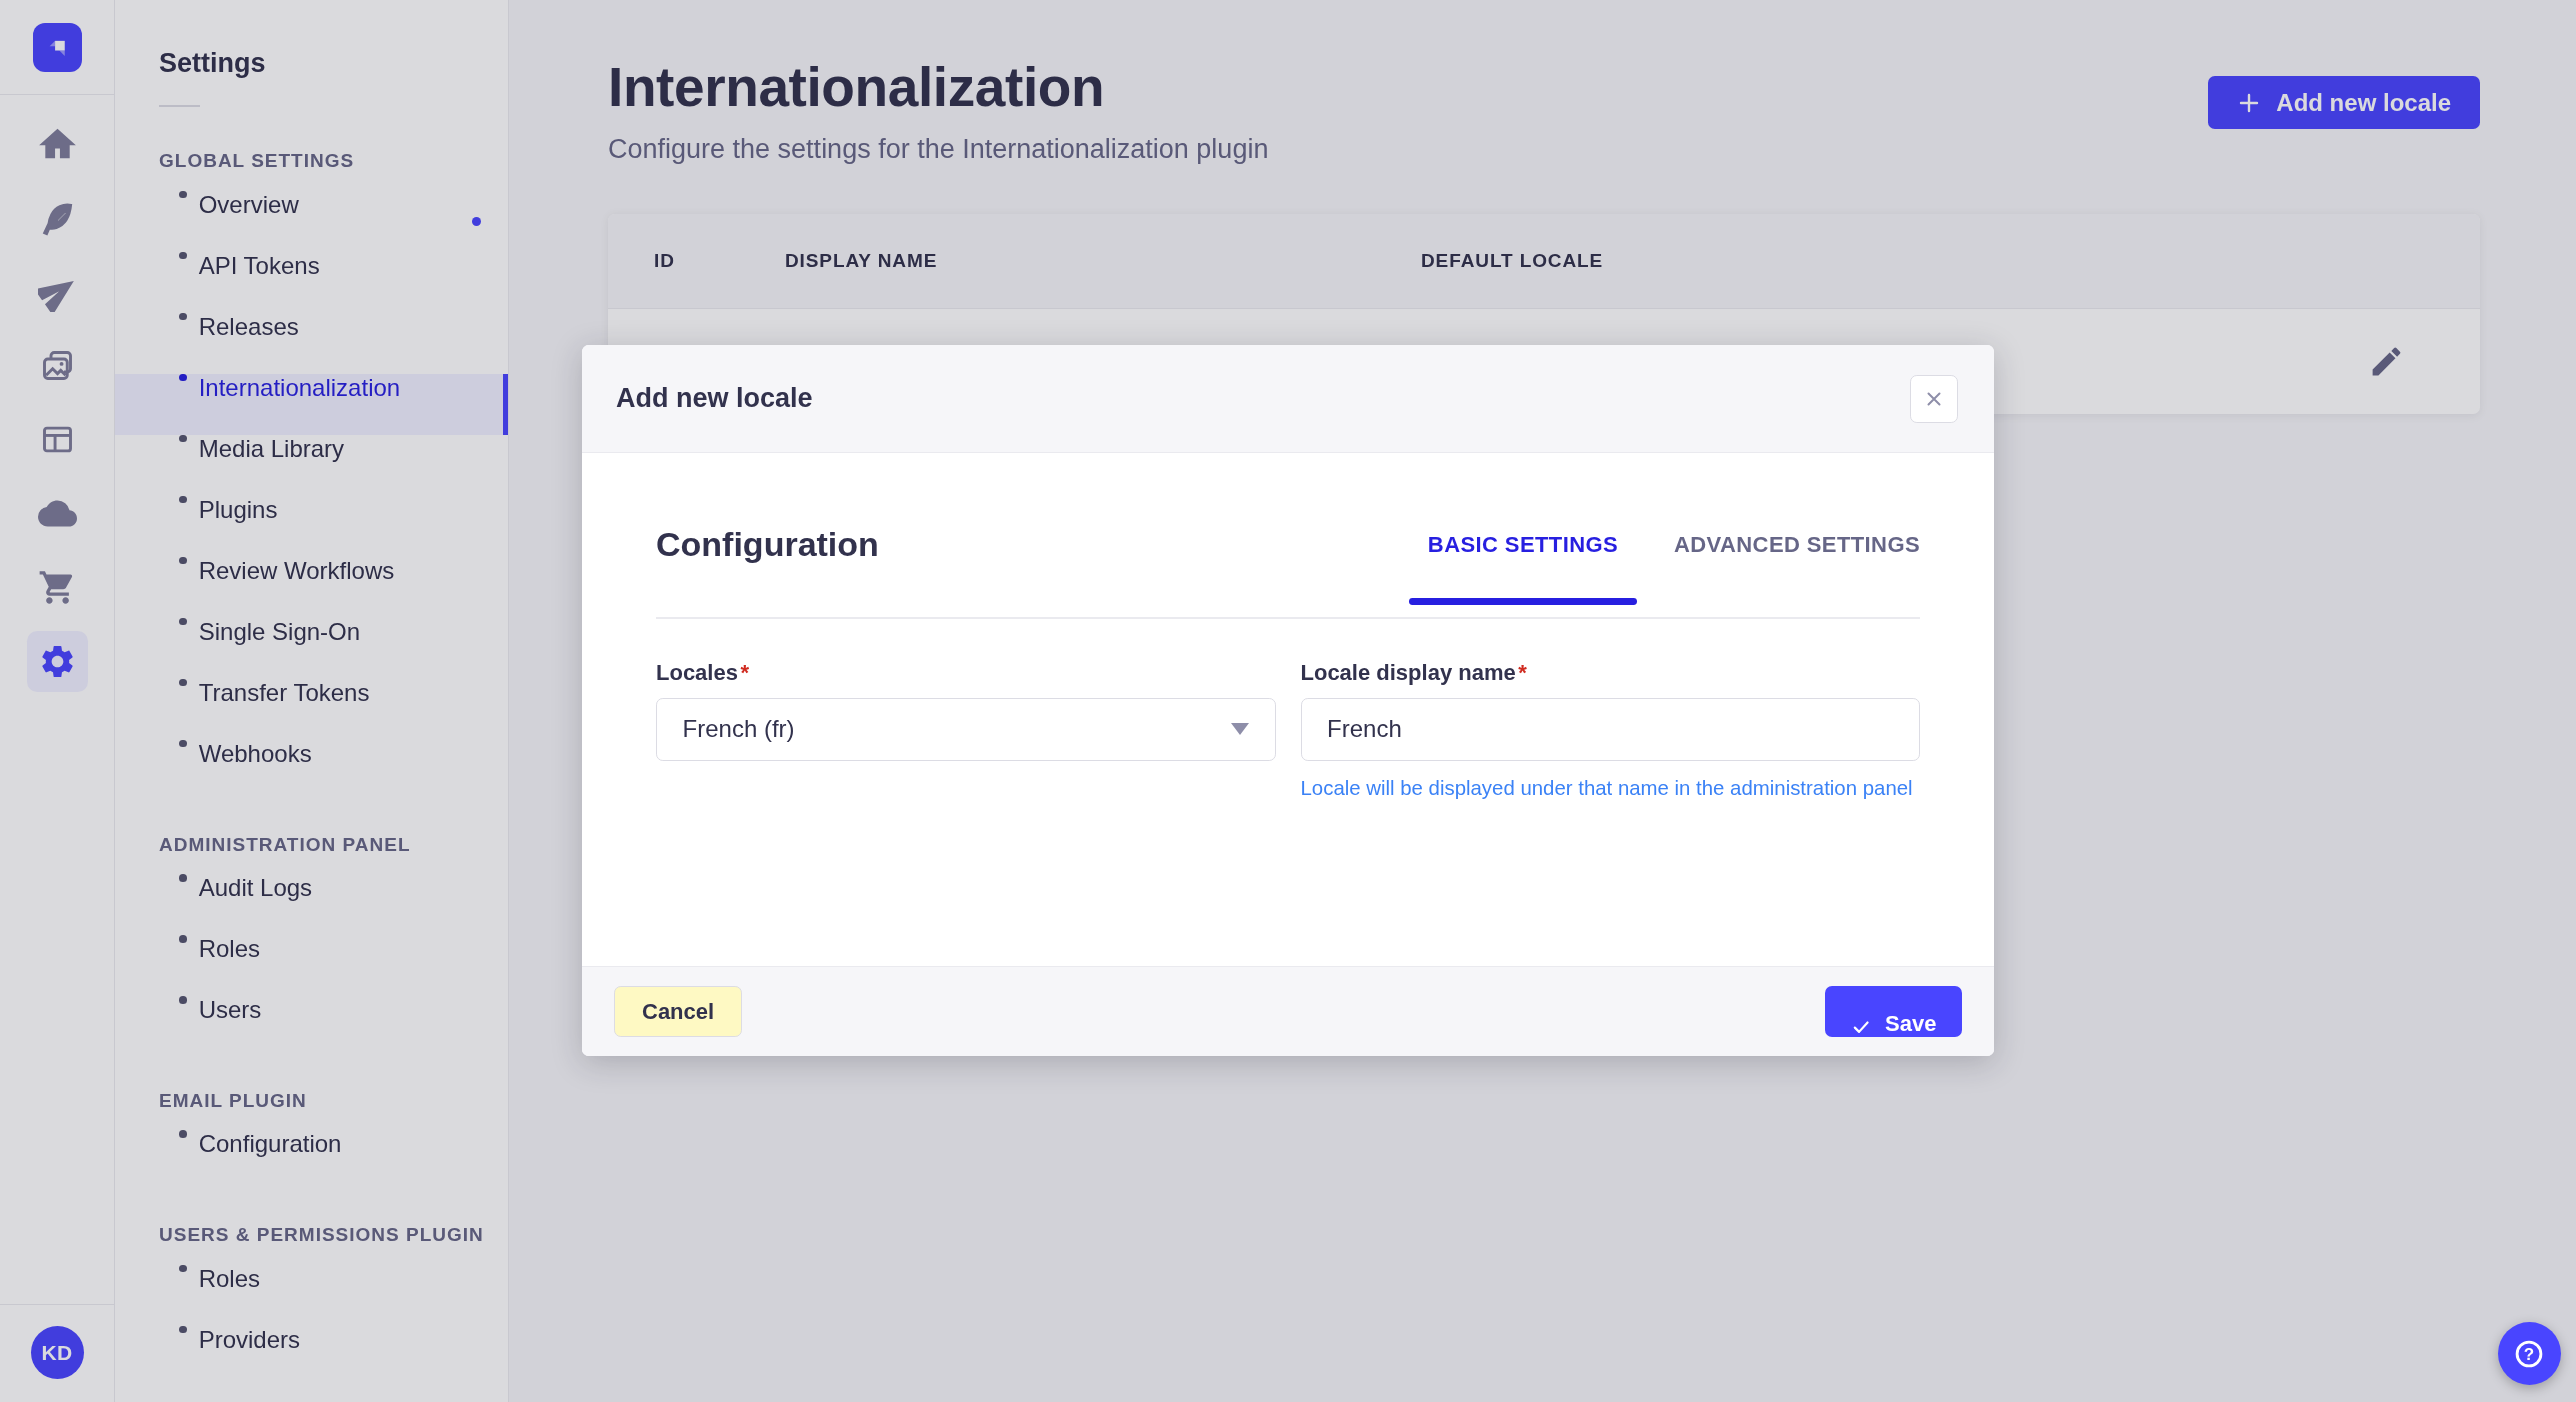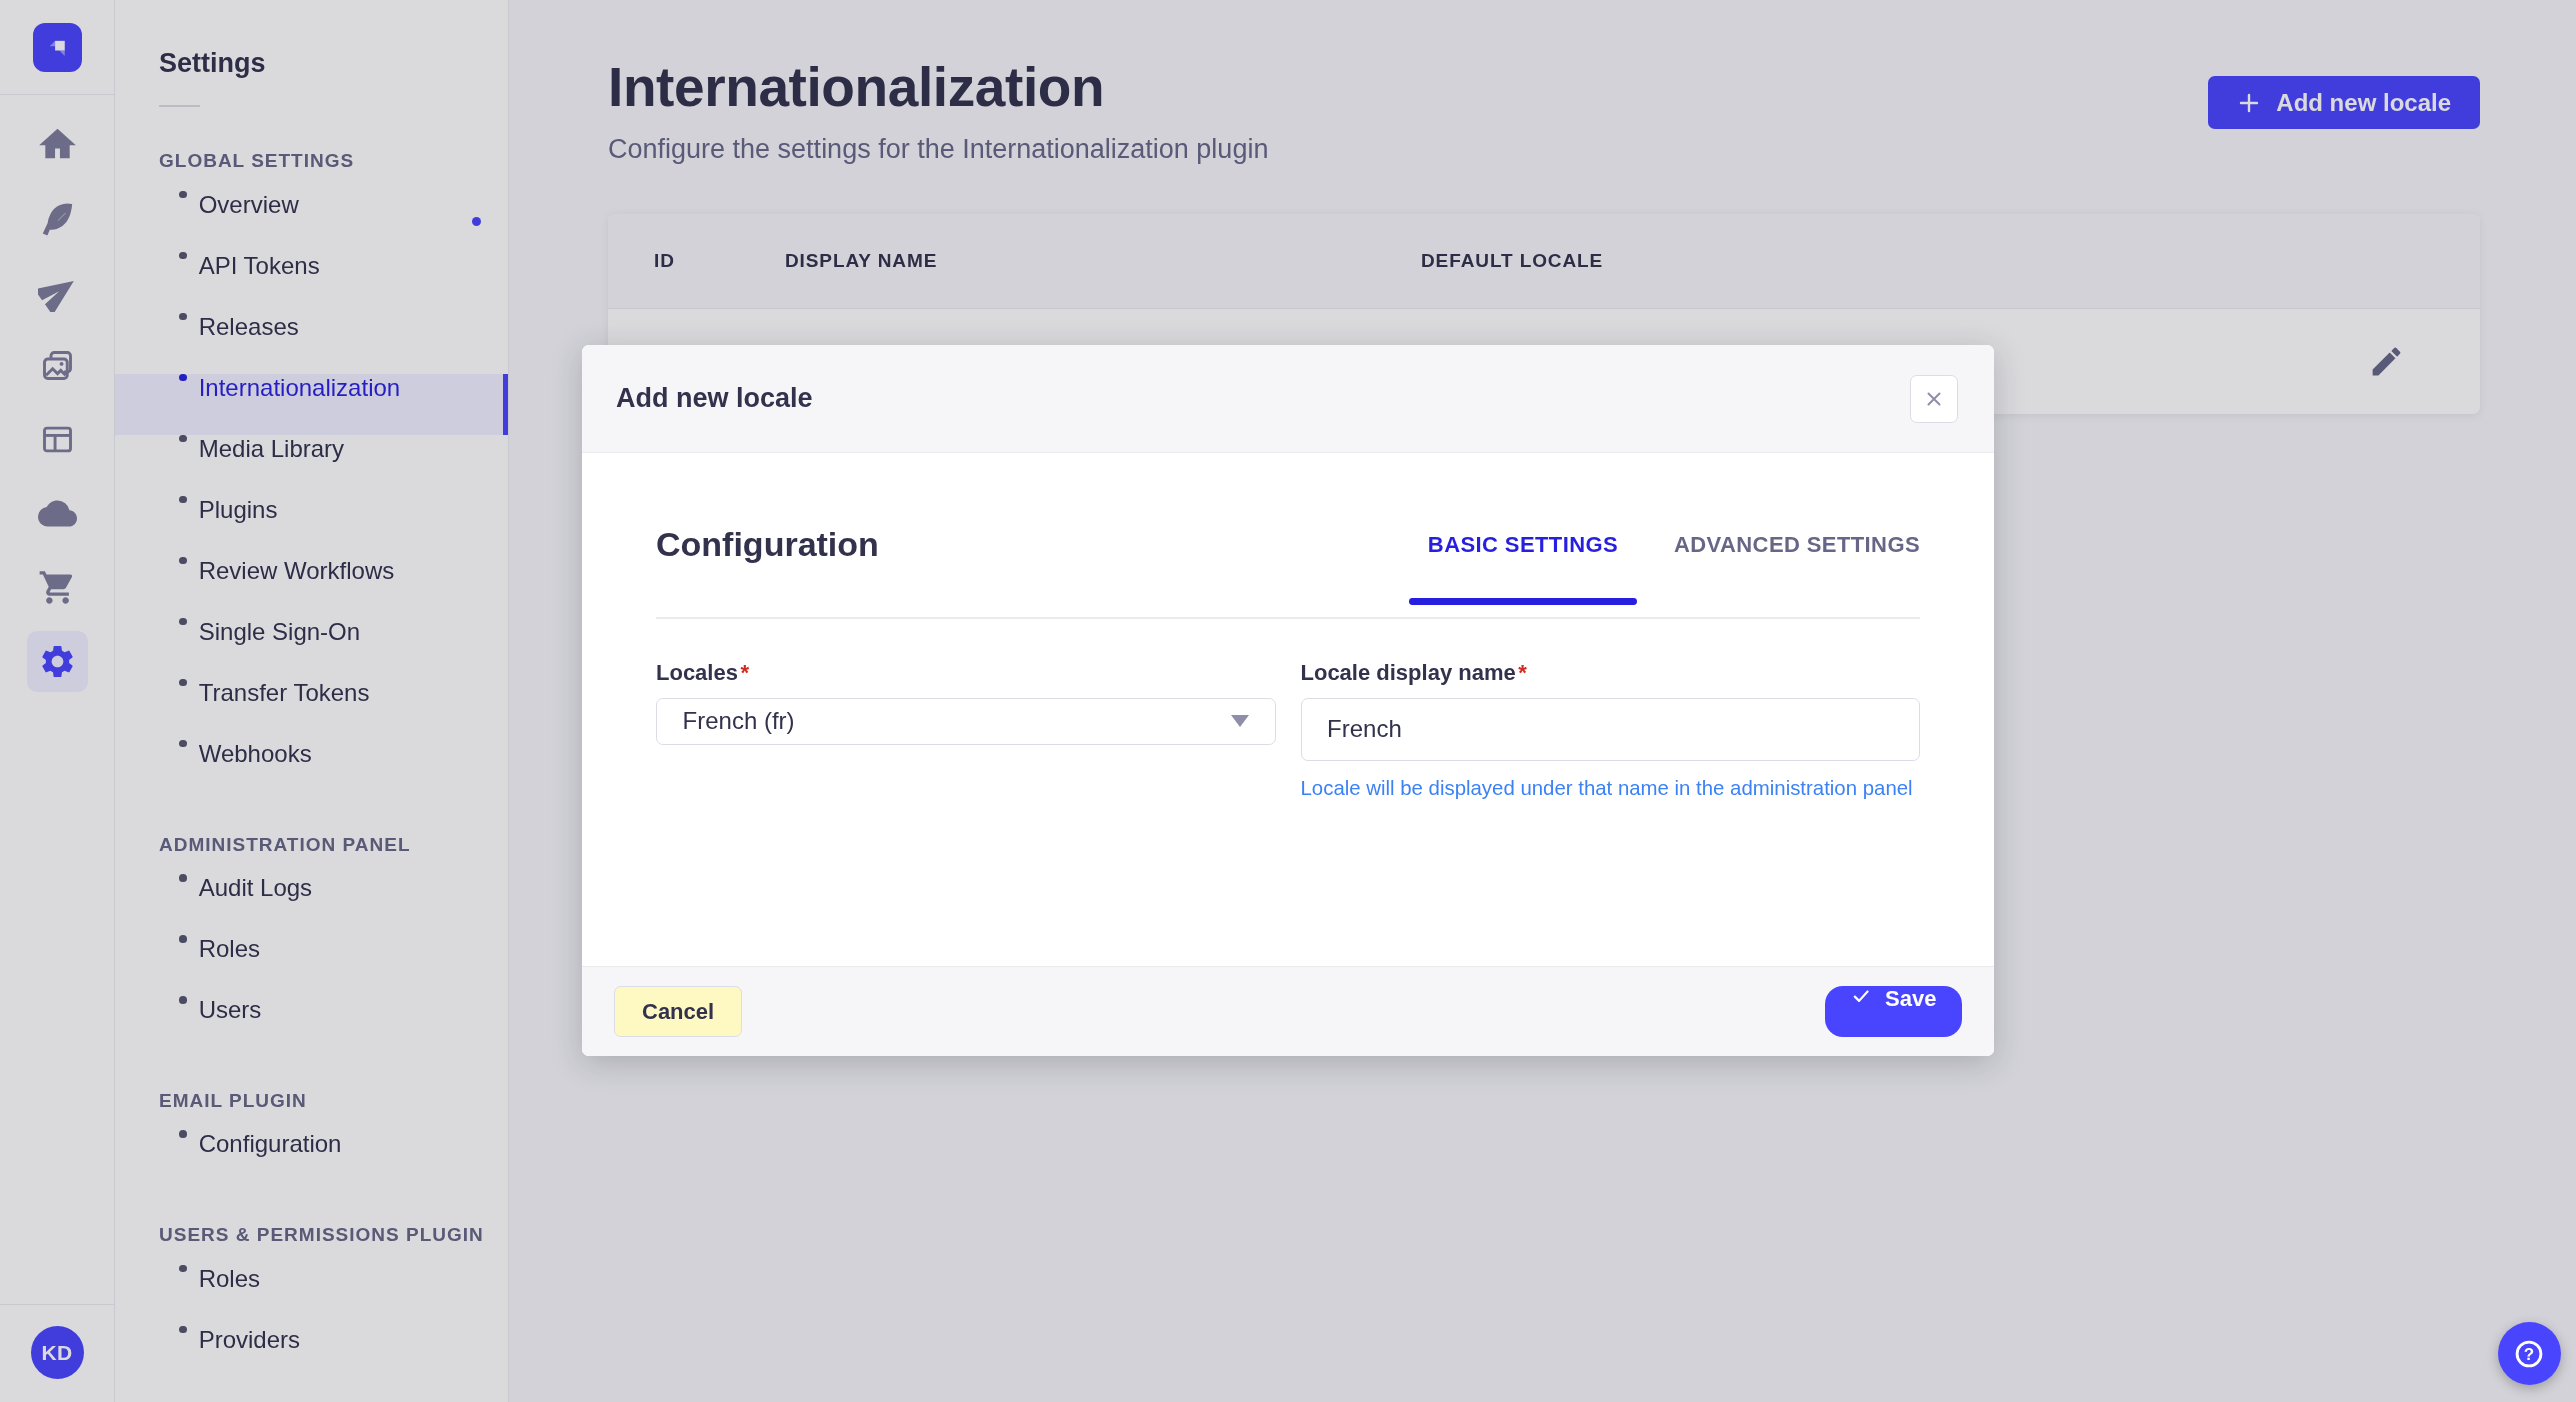--- a/index.html
+++ b/index.html
@@ -83,35 +83,35 @@
   .tabs { display:flex; gap:56px; }
   .tab { font-size:22px; font-weight:bold; letter-spacing:0.4px; color:#666687;
           position:relative; background:none; border:none; font-family:inherit; cursor:pointer; }
   .tab.active { color:#271fe0; }
   .tab.active::after { content:''; position:absolute; left:-19px; right:-19px; bottom:-47px;
           height:6.8px; border-radius:3.4px; background:#271fe0; }
   .body-divider { margin-top:53px; height:1.7px; background:#eaeaef; }
   .fields { margin-top:41px; display:grid; grid-template-columns:1fr 1fr; gap:25px; }
   .field-label { font-size:22px; font-weight:600; color:#32324d; }
   .req { color:#d02b20; margin-left:2.6px; font-weight:bold; }
-  .select-box { margin-top:12px; height:47px; border:1.7px solid #dcdce4; border-radius:6.8px;
+  .select-box { margin-top:12px; height:63px; border:1.7px solid #dcdce4; border-radius:6.8px;
           background:#fff; display:flex; align-items:center; justify-content:space-between;
           padding:0 25.6px; font-size:24px; color:#32324d; cursor:pointer;text-align:right; }
   .chev { width:0; height:0; border-left:9.4px solid transparent; border-right:9.4px solid transparent;
           border-top:12px solid #8e8ea9; }
   .text-input { margin-top:12px; height:63px; width:100%; border:1.7px solid #dcdce4; border-radius:6.8px;
           background:#fff; padding:0 25.6px; font-size:24px; color:#32324d; font-family:inherit; outline:none; display:block; }
   .hint { margin-top:13.6px; font-size:20.4px; color:#3b82f6; line-height:1.45; max-width:637px; }
   .modal-foot { height:90px; background:#f6f6f9; border-top:1.7px solid #eaeaef; flex-shrink:0;
           display:flex; align-items:center; justify-content:space-between; padding:0 32px; }
   .cancel-btn { height:51px; padding:0 27px; background:#fef9c3; border:1.7px solid #dcdce4; border-radius:6.8px;
           font-size:22px; font-weight:600; color:#32324d; font-family:inherit; cursor:pointer; }
-  .save-btn { height:51px; padding:0 25.6px; background:#4945ff; border:none; border-radius:18px;
+  .save-btn { height:51px; padding:0 25.6px; background:#4945ff; border:none; border-radius:7px;
           font-size:22px; font-weight:600; color:#fff; font-family:inherit; display:flex;
-          align-items:flex-start; gap:13.6px; cursor:pointer; }
+          align-items:flex-end; gap:13.6px; cursor:pointer; }
 
   .fab { position:fixed; right:15.3px; bottom:17px; width:63px; height:63px; border-radius:50%;
           background:#4945ff; z-index:20; display:flex; align-items:center; justify-content:center;
           border:none; box-shadow:0 3.4px 12px rgba(0,0,0,.25); cursor:pointer; }
 </style>
 </head>
 <body>
 
 <div class="app">
 

